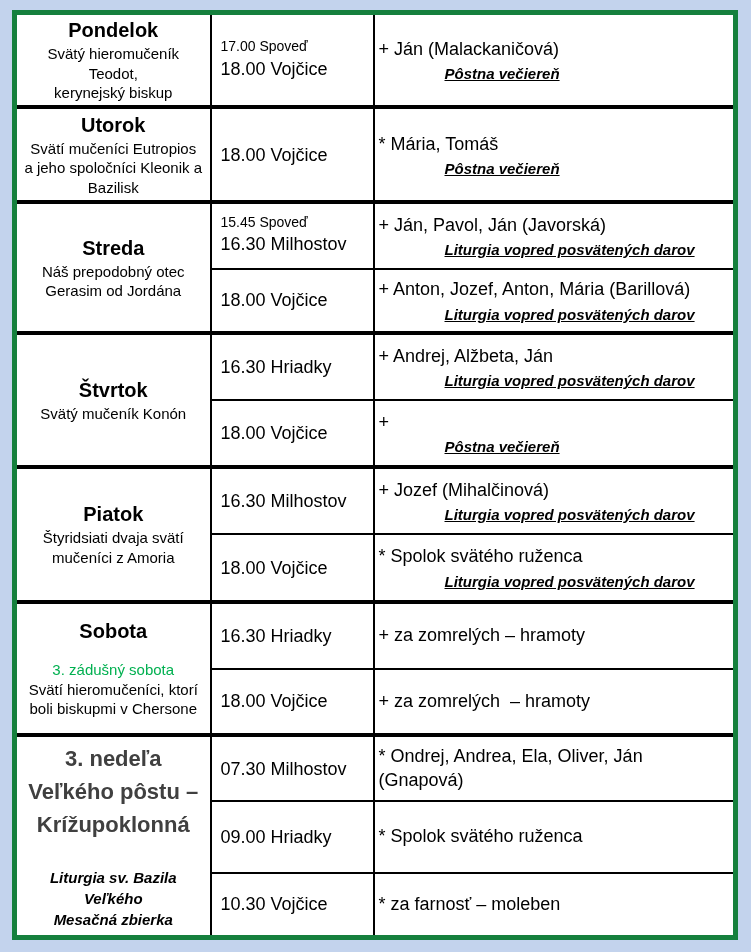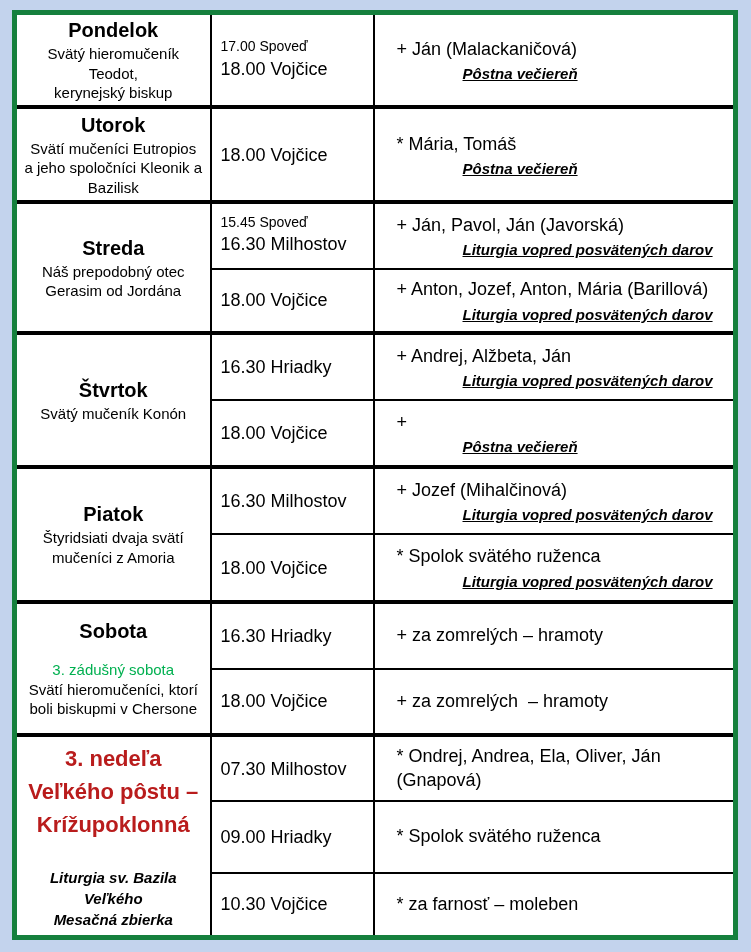--- a/index.html
+++ b/index.html
@@ -40,36 +40,36 @@
     font-size: 20px; font-weight: bold; line-height: 1.35;
   }
   .day-feast {
     font-size: 15px; line-height: 1.3; white-space: pre-line;
   }
   .day-sub-green {
     font-size: 15px; line-height: 1.3; color: #00b050; margin-top: 15px;
   }
   .sunday-name {
     font-size: 22px; font-weight: bold; line-height: 1.5;
-    color: #b91c1c; white-space: pre-line;
+    color: #404040; white-space: pre-line;
     margin-bottom: 26px;
   }
   .sunday-note {
     font-size: 15px; font-weight: bold; font-style: italic;
     line-height: 1.4; white-space: pre-line;
   }
 
   
   .time-cell { padding: 2px 4px 2px 9px; }
   .pre-time { font-size: 14px; line-height: 1.25; }
   .time { font-size: 18px; line-height: 1.45; }
   .time.t-bold { font-weight: normal; }
 
   
-  .intention-cell { padding: 4px 8px 4px 22px; margin-left: 41px; }
+  .intention-cell { padding: 4px 8px 4px 4px; margin-left: 41px; }
   .intention { font-size: 18px; line-height: 1.3; white-space: pre-wrap; }
   .note {
     font-size: 15px; font-weight: bold; font-style: italic;
     text-align: left; padding-left: 66px; margin-top: 4px;
     white-space: pre-line;
     text-decoration: underline;
   }
 </style>
 </head>
 <body>

